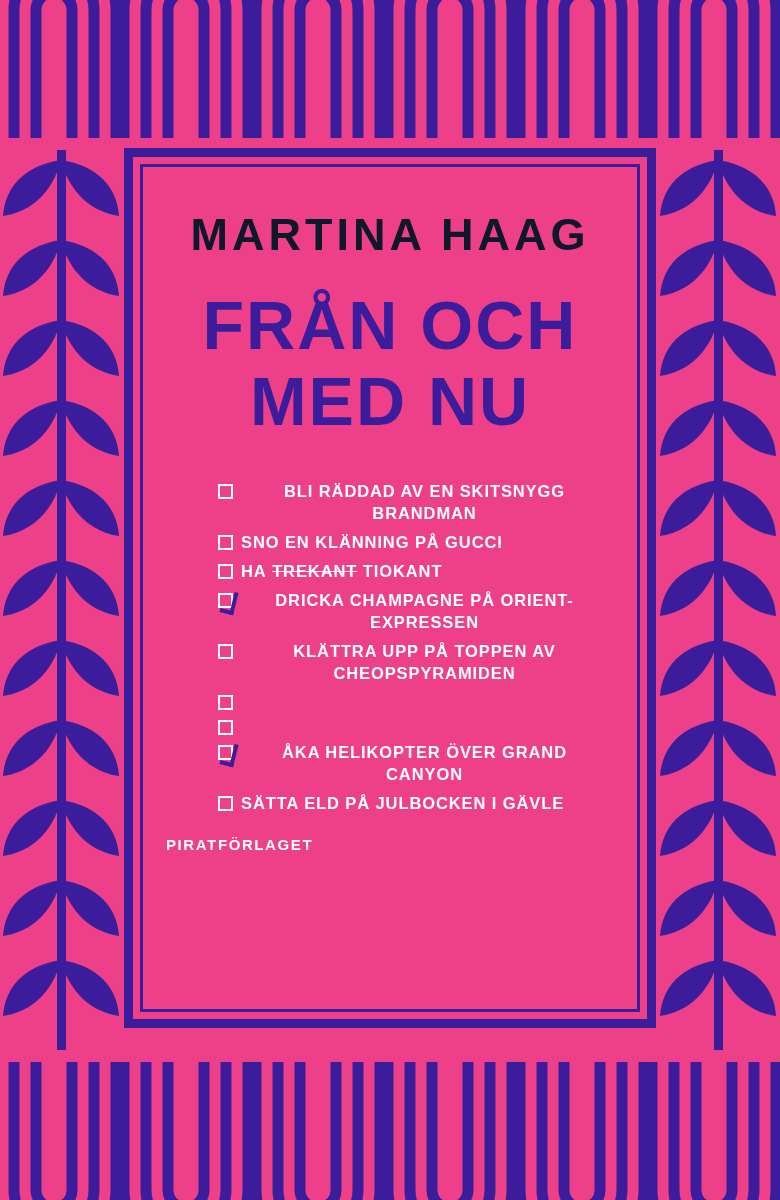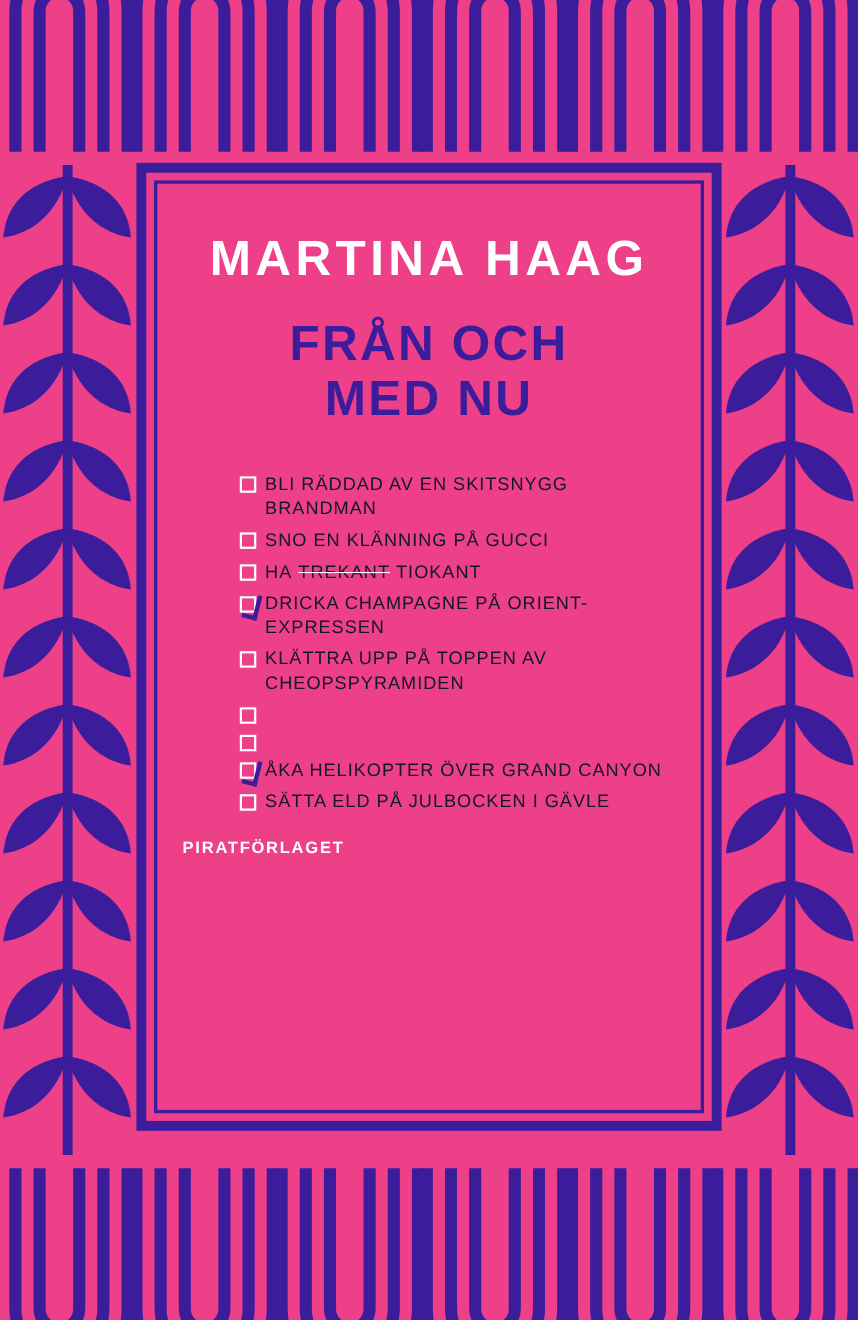--- a/index.html
+++ b/index.html
@@ -54,33 +54,33 @@
     width: 500px;
     height: 848px;
     box-sizing: border-box;
     padding: 30px 26px 20px 26px;
     display: flex;
     flex-direction: column;
   }
 
   .author {
     text-align: center;
-    color: #ffffff;
+    color: #0f172a;
     font-size: 45px;
     font-weight: bold;
     letter-spacing: 4px;
     line-height: 1;
     margin-top: 18px;
     white-space: nowrap;
   }
 
   .title {
     text-align: center;
     color: #3b1d9b;
-    font-size: 45px;
+    font-size: 68px;
     font-weight: bold;
     letter-spacing: 2px;
     line-height: 1.12;
     margin-top: 30px;
   }
   .title .line2 { display: block; }
 
   .checklist {
     margin-top: 42px;
     padding-left: 52px;
@@ -106,26 +106,27 @@
     position: absolute;
     left: 2px;
     top: -4px;
     width: 10px;
     height: 19px;
     border-right: 4px solid #3b1d9b;
     border-bottom: 4px solid #3b1d9b;
     transform: rotate(14deg);
   }
   .item-text {
-    color: #0f172a;
+    color: #ffffff;
     font-size: 16.5px;
-    font-weight: normal;
+    font-weight: bold;
     letter-spacing: 0.9px;
     line-height: 1.33;
     text-transform: uppercase;
+    text-align: center;
   }
   .item-text .strike {
     text-decoration: line-through;
     text-decoration-color: #ffffff;
   }
 
   .publisher {
     text-align: left;
     color: #ffffff;
     font-size: 15px;

